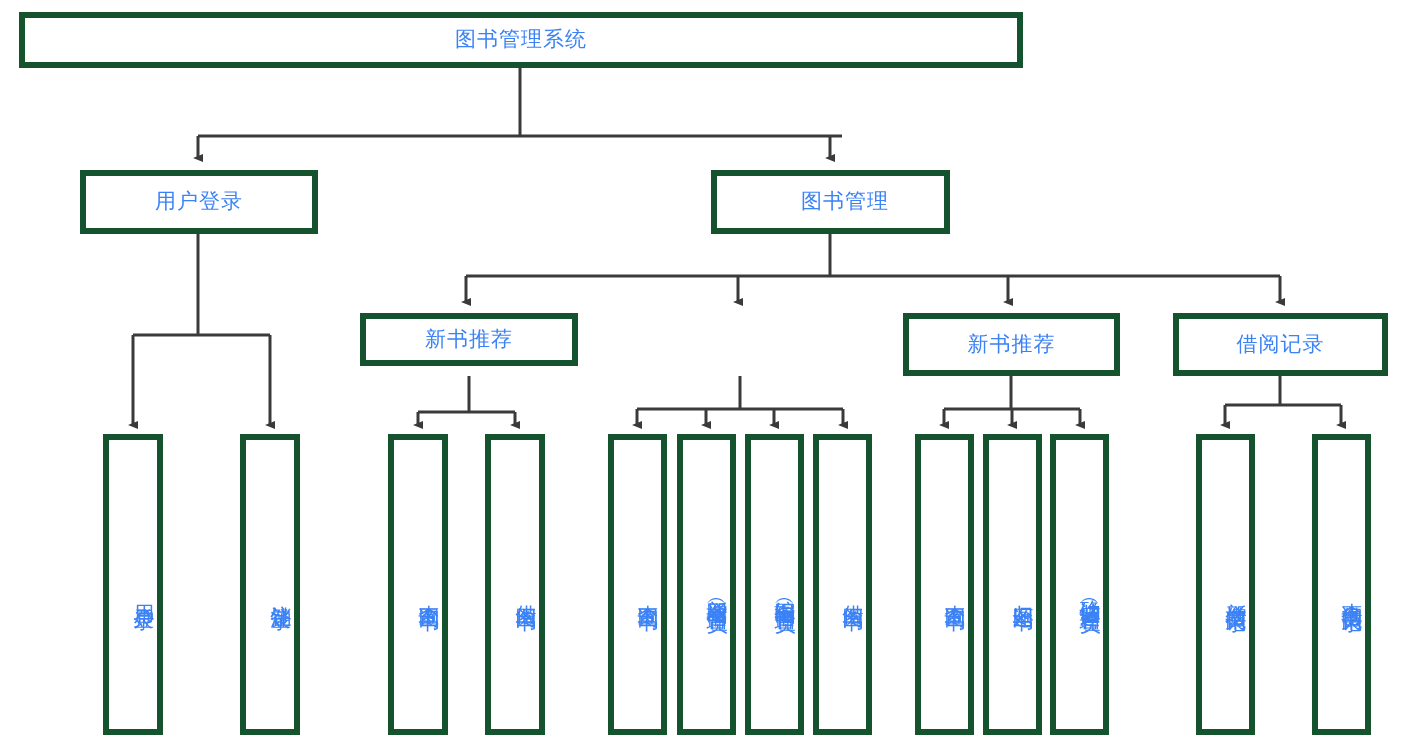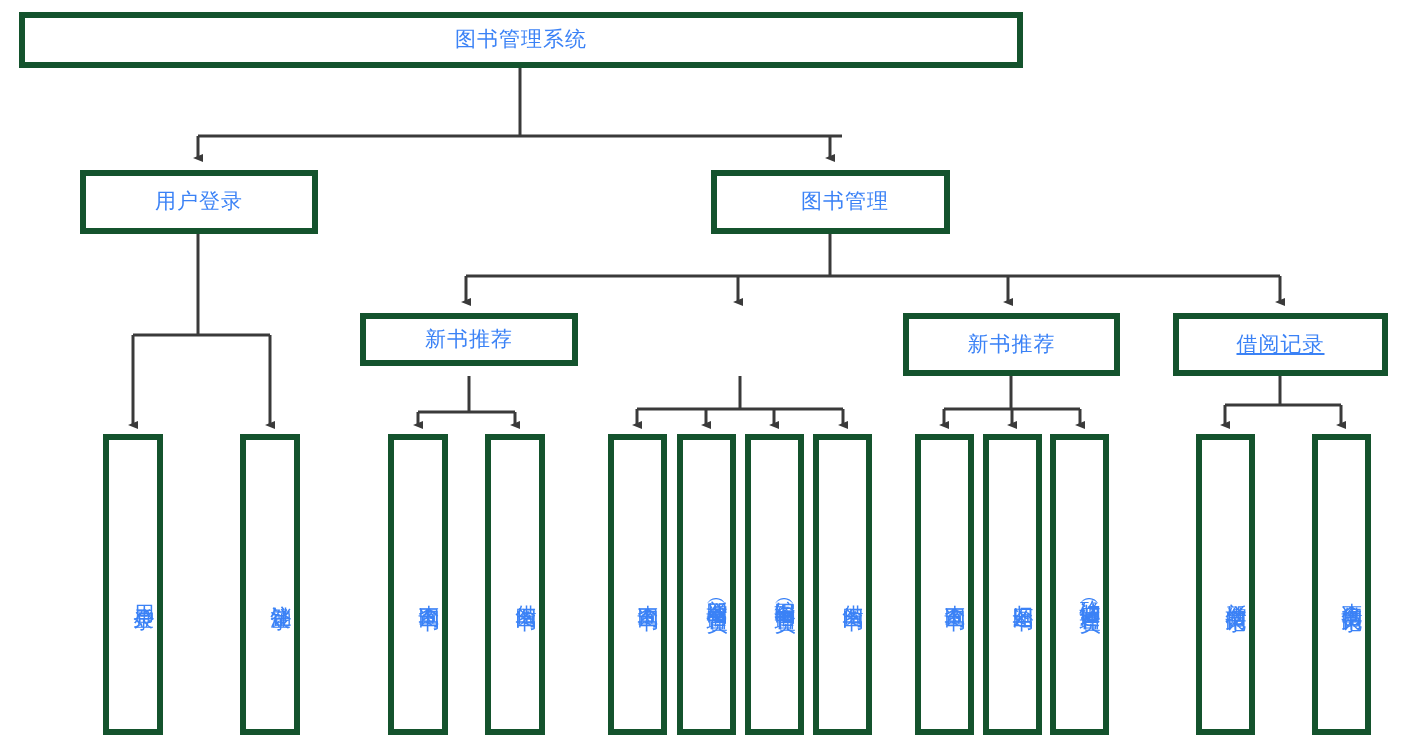--- a/index.html
+++ b/index.html
@@ -131,21 +131,21 @@
   <div class="node horiz" style="left:711px; top:170px; width:239px; height:64px;padding-left:29px;">
     <span class="label">图书管理</span>
   </div>
 
   <div class="node horiz" style="left:360px; top:313px; width:218px; height:53px;">
     <span class="label">新书推荐</span>
   </div>
   <div class="node horiz" style="left:903px; top:313px; width:217px; height:63px;">
     <span class="label">新书推荐</span>
   </div>
-  <div class="node horiz" style="left:1173px; top:313px; width:215px; height:63px;text-decoration:underline;">
+  <div class="node horiz" style="left:1173px; top:313px; width:215px; height:63px;">
     <span class="label">借阅记录</span>
   </div>
 
   <div class="node vert" style="left:103px; top:434px; width:60px; height:301px;">
     <span class="vlabel">用户登录</span>
   </div>
   <div class="node vert" style="left:240px; top:434px; width:60px; height:301px;">
     <span class="vlabel">注销登录</span>
   </div>
 

